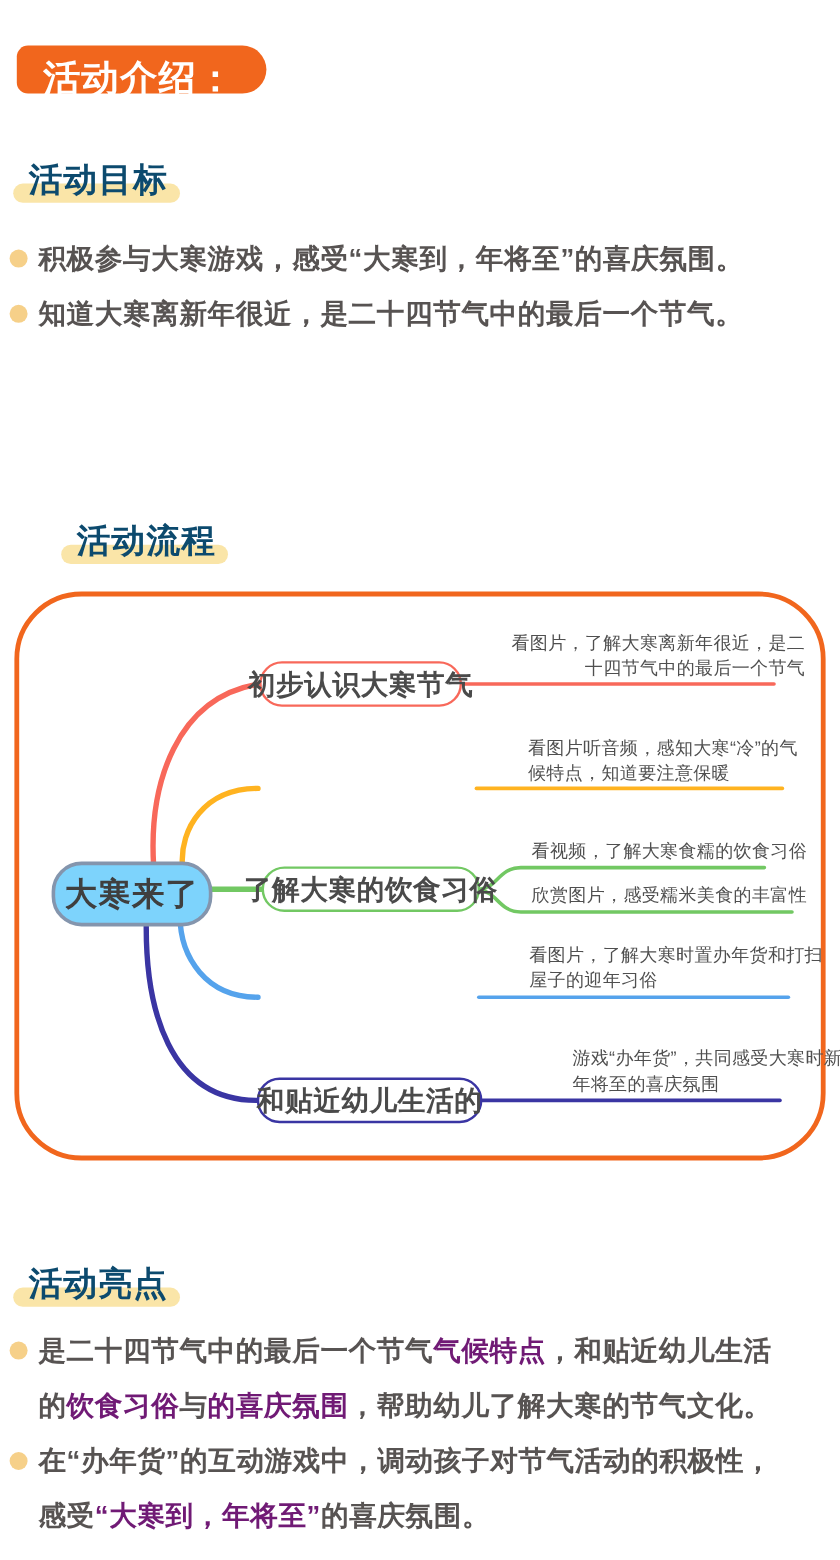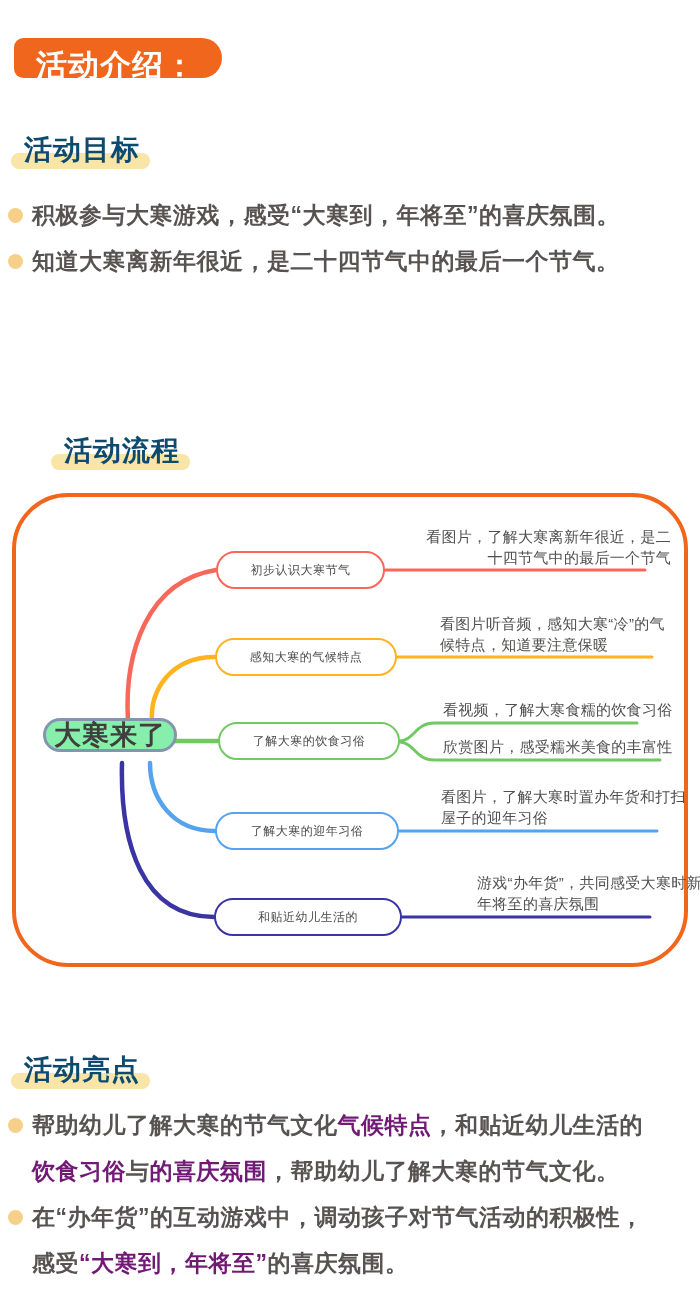--- a/index.html
+++ b/index.html
@@ -52,26 +52,26 @@
   
   #mindmap{
     position:absolute;left:12px;top:493px;width:676px;height:474px;
     box-sizing:border-box;border:4px solid #F1661D;border-radius:56px;
     background:#ffffff;
   }
   #mindmap svg{position:absolute;left:0;top:0;}
   .mm-node{
     position:absolute;box-sizing:border-box;height:38px;
     background:#fff;display:flex;align-items:center;justify-content:center;
-    font-size:12px;font-weight:400;color:#4A4A4A;
+    font-size:23px;font-weight:700;color:#4A4A4A;
     border-radius:19px;border:2.5px solid;white-space:nowrap;letter-spacing:0.5px;
   }
   .mm-root{
-    position:absolute;left:27px;top:221px;width:134px;height:34px;
-    box-sizing:border-box;background:#86efac;border:3px solid #8495AD;border-radius:25px;
+    position:absolute;left:27px;top:221px;width:134px;height:54px;
+    box-sizing:border-box;background:#7dd3fc;border:3px solid #8495AD;border-radius:25px;
     display:flex;align-items:center;justify-content:center;
     font-size:27px;font-weight:600;color:#3F3F3F;letter-spacing:1px;
   }
   .mm-b0{left:200px;top:54px;width:169px;border-color:#F8685A;}
   .mm-b1{left:199px;top:141px;width:182px;border-color:#FFB320;}
   .mm-b2{left:202px;top:225px;width:182px;border-color:#72C863;}
   .mm-b3{left:199px;top:315px;width:184px;border-color:#55A3EC;}
   .mm-b4{left:198px;top:401px;width:188px;border-color:#3A35A3;}
   .mm-desc{
     position:absolute;font-size:15px;line-height:21px;
@@ -135,42 +135,40 @@
       <path class="hline stroke-amber" d="M 381 160 L 636 160"></path>
       <path class="hline stroke-green" d="M 384 244 C 398 243, 400 226, 418 226 L 621 226"></path>
       <path class="hline stroke-green" d="M 384 245 C 398 246, 400 263, 418 263 L 644 263"></path>
       <path class="hline stroke-blue" d="M 383 334 L 641 334"></path>
       <path class="hline stroke-navy" d="M 386 420 L 634 420"></path>
     </svg>
 
     <div class="mm-root">大寒来了</div>
 
     <div class="mm-node mm-b0">初步认识大寒节气</div>
-    <div class="mm-node mm-b1">感知大寒的气候特点</div>
     <div class="mm-node mm-b2">了解大寒的饮食习俗</div>
-    <div class="mm-node mm-b3">了解大寒的迎年习俗</div>
     <div class="mm-node mm-b4">和贴近幼儿生活的</div>
 
     <div class="mm-desc mm-d0">看图片，了解大寒离新年很近，是二十四节气中的最后一个节气</div>
     <div class="mm-desc mm-d1">看图片听音频，感知大寒“冷”的气候特点，知道要注意保暖</div>
     <div class="mm-desc mm-d2a">看视频，了解大寒食糯的饮食习俗</div>
     <div class="mm-desc mm-d2b">欣赏图片，感受糯米美食的丰富性</div>
     <div class="mm-desc mm-d3">看图片，了解大寒时置办年货和打扫屋子的迎年习俗</div>
     <div class="mm-desc mm-d4">游戏“办年货”，共同感受大寒时新年将至的喜庆氛围</div>
   </div>
 
   <div class="section-title" id="title-highlights">
     <span class="bar"></span>
     <span class="txt">活动亮点</span>
   </div>
 
   <div class="bullet-list" id="highlights-list">
     <div class="bullet-item">
       <span class="bullet-dot"></span>
-      <span class="bullet-text"><span>帮助幼儿了解大寒的节气文化</span><span class="hl">气候特点</span><span>，和贴近幼儿生活的</span><span class="hl">饮食习俗</span><span>与</span><span class="hl">的喜庆氛围</span><span>，帮助幼儿了解大寒的节气文化。</span></span>
+      <span class="bullet-text"><span>是二十四节气中的最后一个节气</span><span class="hl">气候特点</span><span>，和贴近幼儿生活的</span><span class="hl">饮食习俗</span><span>与</span><span class="hl">的喜庆氛围</span><span>，帮助幼儿了解大寒的节气文化。</span></span>
     </div>
     <div class="bullet-item">
       <span class="bullet-dot"></span>
       <span class="bullet-text"><span>在“办年货”的互动游戏中，调动孩子对节气活动的积极性，感受</span><span class="hl">“大寒到，年将至”</span><span>的喜庆氛围。</span></span>
     </div>
   </div>
 
 </div>
 
 </body></html>

